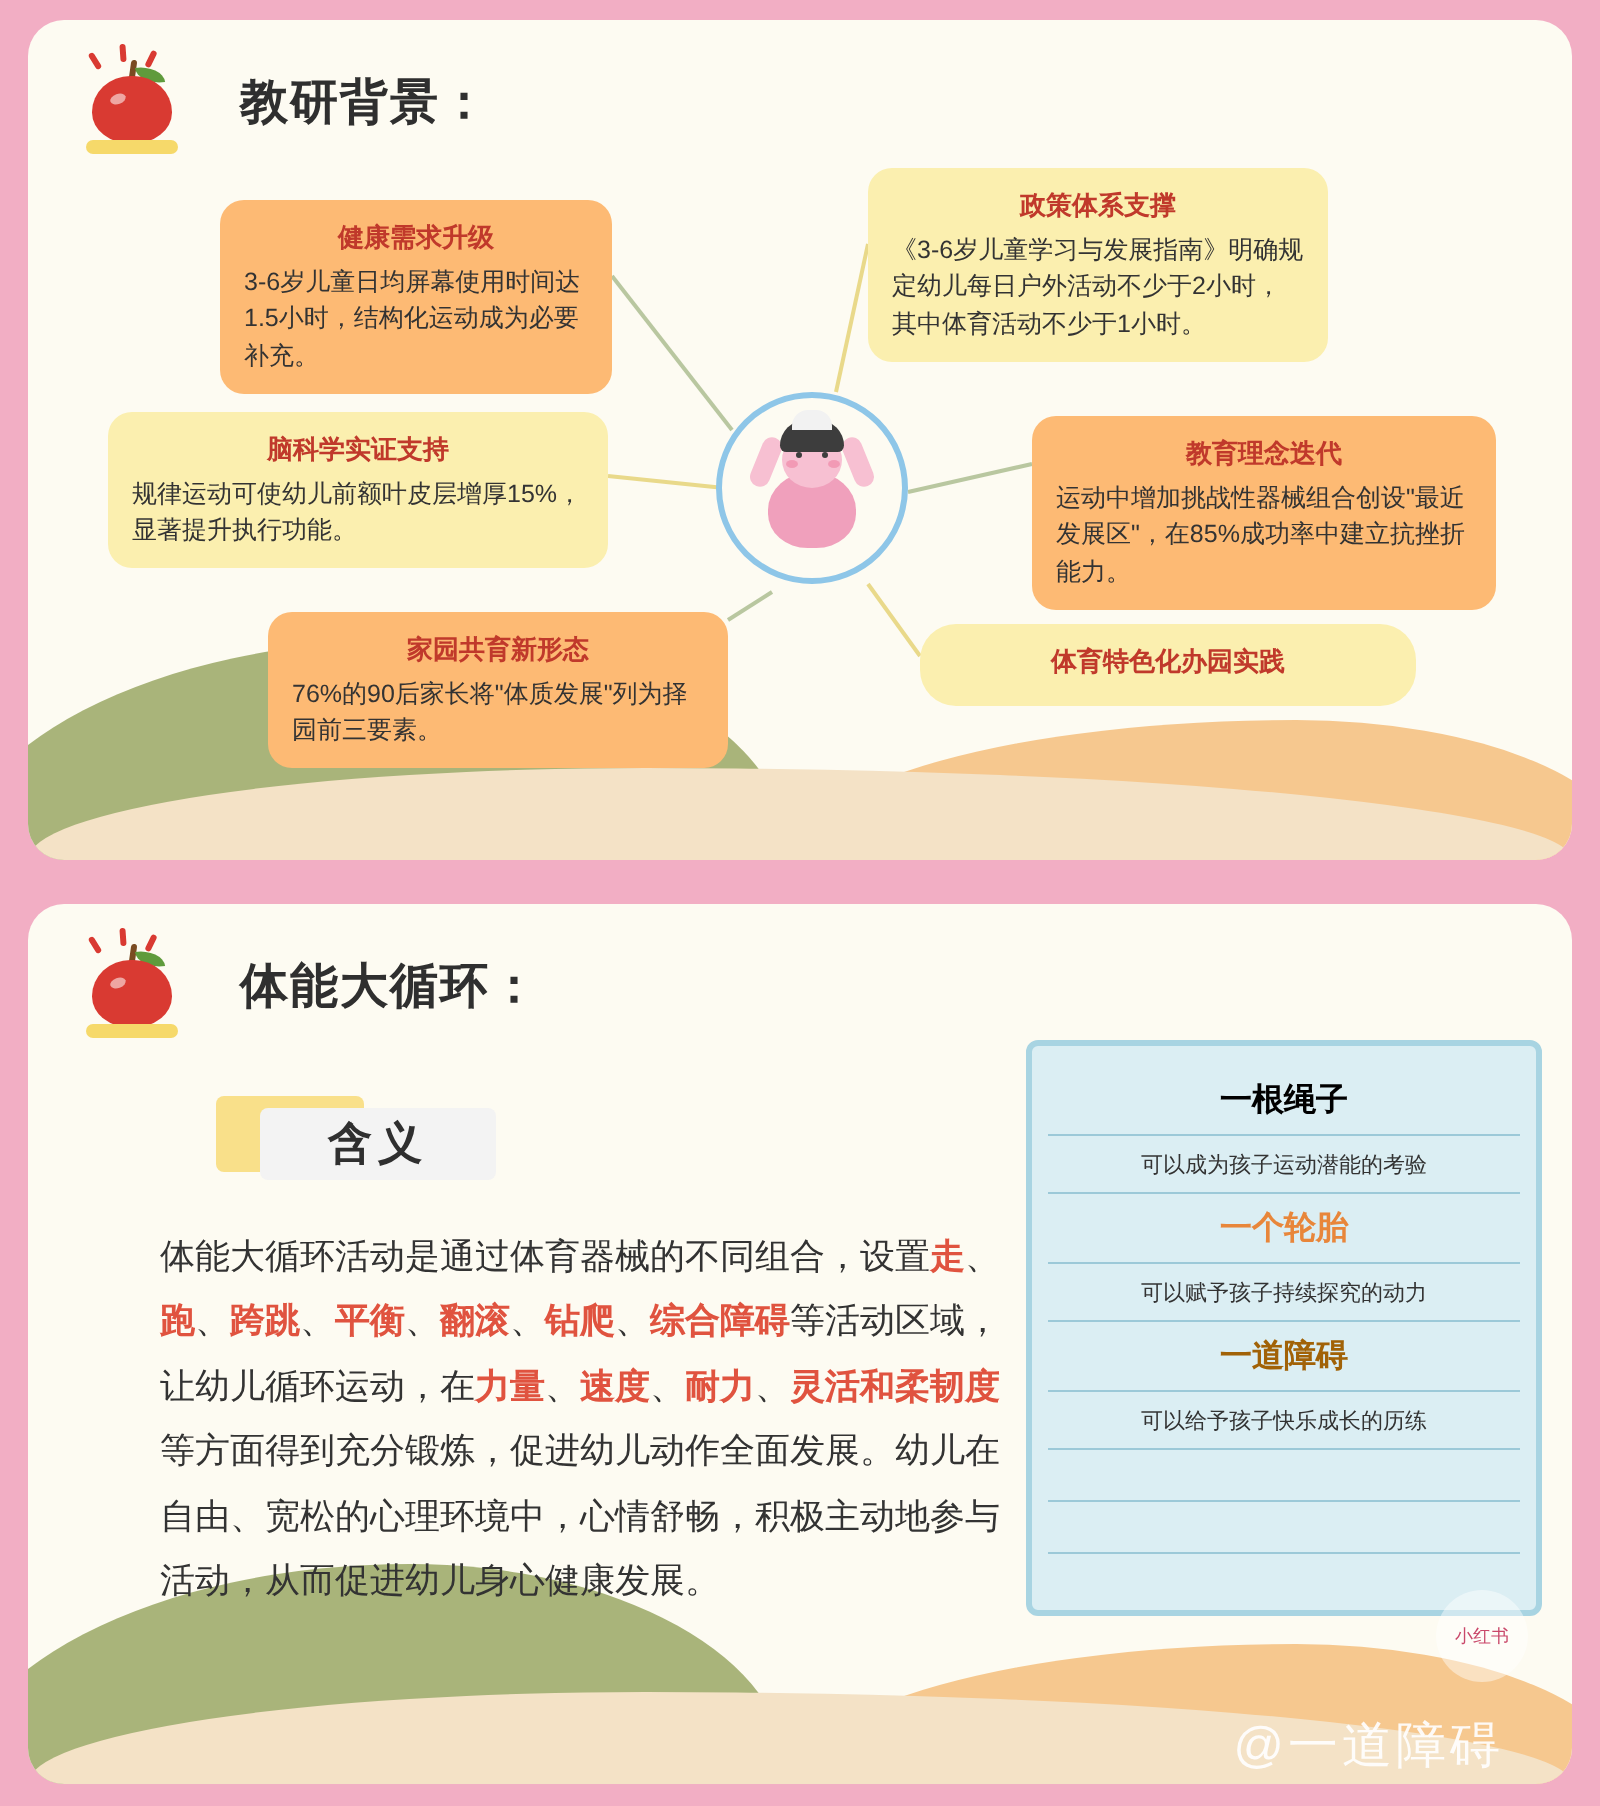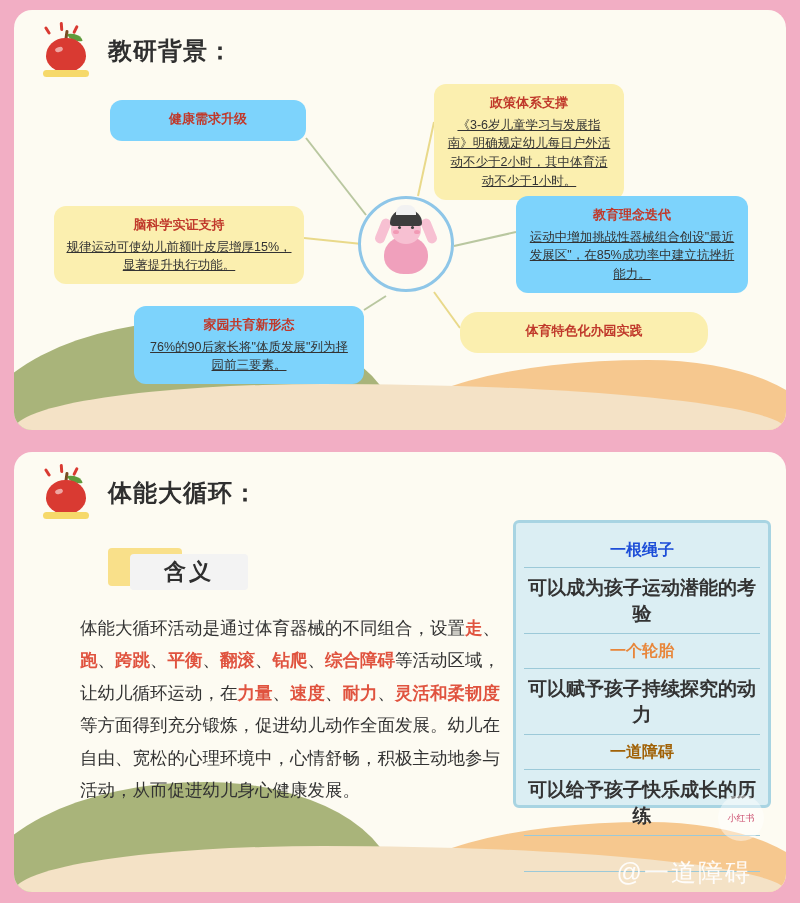--- a/index.html
+++ b/index.html
@@ -62,21 +62,21 @@
     border-radius: 60% 40% 0 0 / 100% 100% 0 0;
   }
 
   
   .card-head {
     position: absolute;
     top: 14px;
     left: 26px;
     display: flex;
     align-items: center;
-    gap: 14px;
+    gap: 26px;
     z-index: 5;
   }
   .apple-icon { position: relative; width: 54px; height: 54px; }
   .apple-body {
     position: absolute; left: 6px; top: 14px;
     width: 40px; height: 34px;
     background: #d93a32;
     border-radius: 50% 50% 52% 52% / 55% 55% 48% 48%;
   }
   .apple-body::after {
@@ -137,30 +137,29 @@
     text-align: center;
     font-size: 13px;
     font-weight: bold;
     color: #c0392b;
     margin-bottom: 3px;
   }
   .box .bd {
     display: block;
     font-size: 12.5px;
     color: #333;
-    text-align: center;
-    text-decoration: underline;
-  }
-  .green { background: #7dd3fc; }
+    text-align: left;
+  }
+  .green { background: #fdba74; }
   .yellow { background: #fbefaf; }
 
   #box-health   { left: 96px;  top: 90px;  width: 196px; }
-  #box-policy   { left: 420px; top: 74px;  width: 190px; }
+  #box-policy   { left: 420px; top: 74px;  width: 230px; }
   #box-brain    { left: 40px;  top: 196px; width: 250px; }
-  #box-idea     { left: 502px; top: 186px; width: 232px; }
+  #box-idea     { left: 502px; top: 198px; width: 232px; }
   #box-family   { left: 120px; top: 296px; width: 230px; }
   #box-practice { left: 446px; top: 302px; width: 248px; border-radius: 18px; }
 
   
   .mascot-wrap {
     position: absolute;
     left: 344px; top: 186px;
     width: 96px; height: 96px;
     z-index: 6;
   }
@@ -275,26 +274,25 @@
     border: 3px solid #a8d4e2;
     border-radius: 6px;
     box-sizing: border-box;
     padding: 10px 8px;
     z-index: 5;
   }
   .nb-line {
     text-align: center;
     border-bottom: 1px solid #9cc9d8;
     padding: 7px 0 6px;
-    font-size: 19px;
+    font-size: 11px;
     color: #333;
-    font-weight: bold;
   }
   .nb-line.accent { font-size: 16px; font-weight: bold; }
-  .nb-line.pink { color: #1d4ed8; }
+  .nb-line.pink { color: #000000; }
   .nb-line.orange { color: #e8863a; }
   .nb-line.teal { color: #a16207; }
   .nb-line.blank { color: transparent; }
 
   
   .watermark-badge {
     position: absolute;
     right: 36px; bottom: 62px;
     width: 46px; height: 46px;
     border-radius: 50%;
@@ -343,20 +341,21 @@
         <span class="apple-stem"></span>
         <span class="apple-leaf"></span>
         <span class="apple-body"></span>
         <span class="apple-base"></span>
       </div>
       <div class="card-title">教研背景：</div>
     </div>
 
     <div class="box green" id="box-health">
       <span class="bt">健康需求升级</span>
+      <span class="bd">3-6岁儿童日均屏幕使用时间达1.5小时，结构化运动成为必要补充。</span>
     </div>
 
     <div class="box yellow" id="box-policy">
       <span class="bt">政策体系支撑</span>
       <span class="bd">《3-6岁儿童学习与发展指南》明确规定幼儿每日户外活动不少于2小时，其中体育活动不少于1小时。</span>
     </div>
 
     <div class="box yellow" id="box-brain">
       <span class="bt">脑科学实证支持</span>
       <span class="bd">规律运动可使幼儿前额叶皮层增厚15%，显著提升执行功能。</span>

